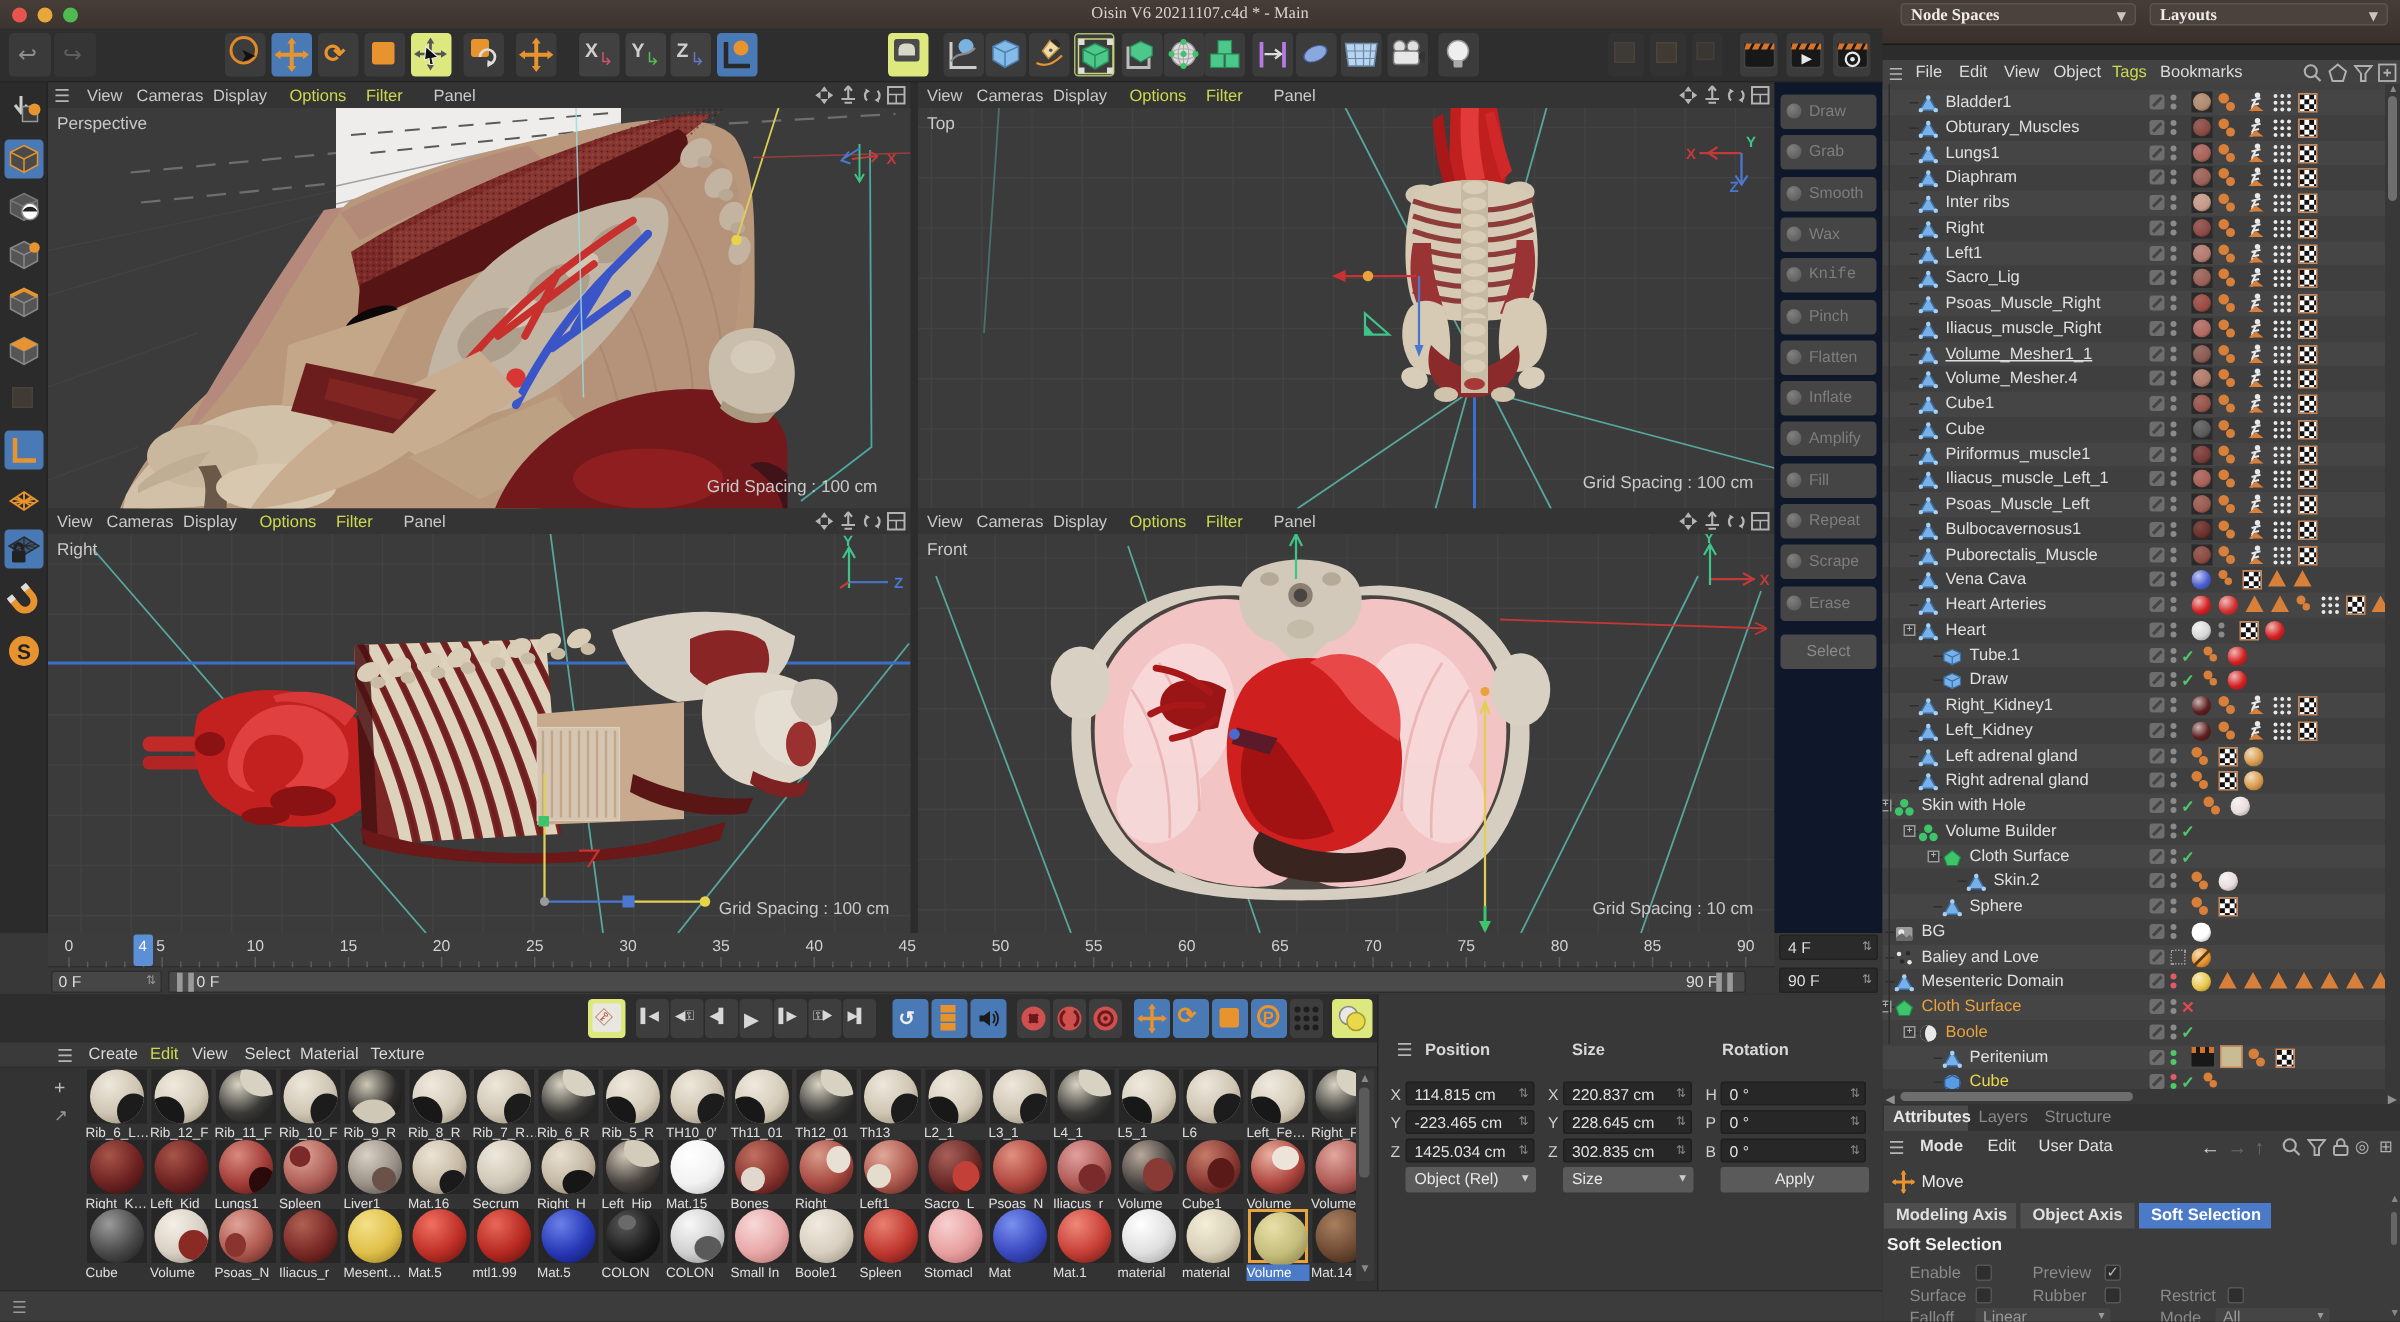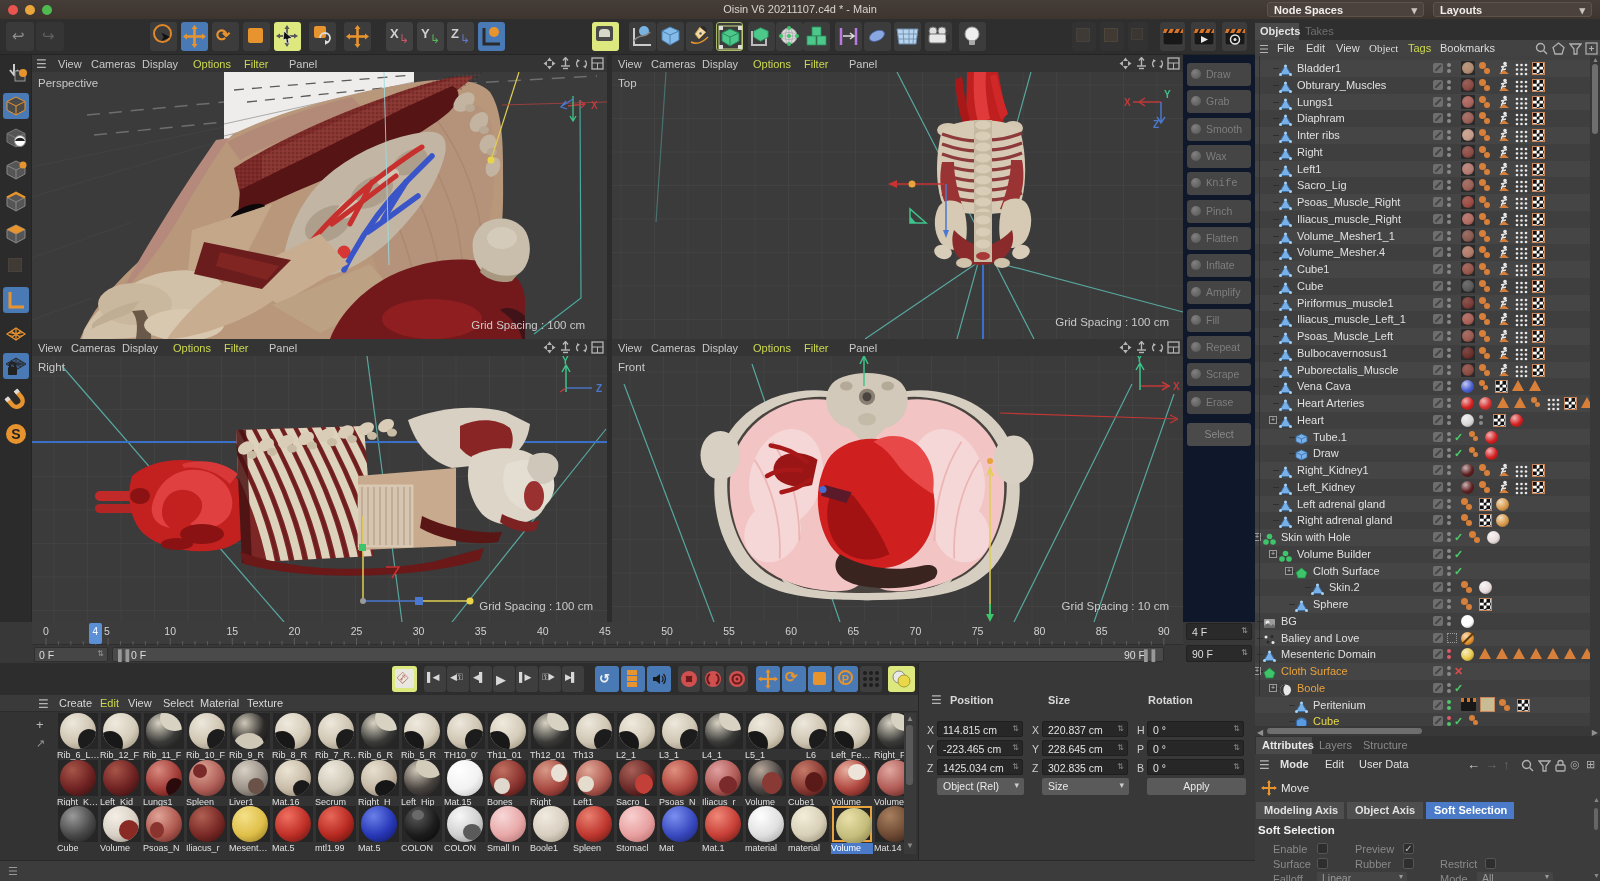--- a/index.html
+++ b/index.html
@@ -9,21 +9,21 @@
   #root { position:relative; width:1600px; height:881px; }
   .vpmenu { background:#343434; color:#c9c9c9; font-size:11px; }
   .vp { background:#3b3b3b; }
   .vplabel { color:#c9c9c9; font-size:11.5px; }
   .gridtext { color:#c9c9c9; font-size:11.5px; }
 </style>
 </head>
 <body>
 <div id="root">
 
-  <div class="abs" style="left:0;top:0;width:1600px;height:30px;background:linear-gradient(#463d39,#383029);border-bottom:1px solid #1e1a18;">
+  <div class="abs" style="left:0;top:0;width:1600px;height:30px;background:linear-gradient(#463d39,#383029);border-bottom:1px solid #1e1a18;font-family:Liberation Serif, serif;">
     <div class="abs" style="left:8px;top:5px;width:10px;height:10px;border-radius:50%;background:#e8544e;"></div>
     <div class="abs" style="left:25px;top:5px;width:10px;height:10px;border-radius:50%;background:#e9a63b;"></div>
     <div class="abs" style="left:42px;top:5px;width:10px;height:10px;border-radius:50%;background:#4fba50;"></div>
     <div class="abs" style="left:700px;top:3px;width:200px;color:#d8d4d2;font-size:11px;text-align:center;">Oisin V6 20211107.c4d * - Main</div>
     <div class="abs" style="left:1267px;top:2px;width:157px;height:15px;background:#4c423d;border:1px solid #5d534d;border-radius:3px;color:#efecea;font-size:11px;font-weight:bold;padding:1px 6px;">Node Spaces<span style="position:absolute;right:6px;color:#cac4c0;">▾</span></div>
     <div class="abs" style="left:1433px;top:2px;width:159px;height:15px;background:#4c423d;border:1px solid #5d534d;border-radius:3px;color:#efecea;font-size:11px;font-weight:bold;padding:1px 6px;">Layouts<span style="position:absolute;right:6px;color:#cac4c0;">▾</span></div>
   </div>
 
   <div class="abs" id="toolbar" style="left:0;top:19px;width:1255px;height:36px;background:#2e2e2e;border-bottom:1px solid #242424;">
       <div class="abs" style="left: 6px; top: 3px; width: 28px; height: 29px; border-radius: 3px; background: rgb(58, 58, 58);">
@@ -250,30 +250,26 @@
             <path d="M8 5 L12 5 L10 9 L6 9 Z"></path>
             <path d="M14 5 L18 5 L16 9 L12 9 Z"></path>
             <path d="M20 5 L21 5 L21 9 L18 9 Z"></path>
           </g>
           <circle cx="11" cy="15.5" r="4.5" fill="none" stroke="#e8e8e8" stroke-width="1.5"></circle>
           <circle cx="11" cy="15.5" r="1.5" fill="#e8e8e8"></circle>
         </svg>
       </div>
     </div>
 
-  <div class="abs" style="left:1255px;top:19px;width:345px;height:21px;background:#2f2f2f;">
-    <div class="abs" style="left:0px;top:4px;width:44px;height:17px;background:#4a4a4a;color:#e3e3e3;font-size:11px;font-weight:bold;padding:2px 5px;">Objects</div>
-    <div class="abs" style="left:50px;top:6px;color:#6f6f6f;font-size:11px;">Takes</div>
-  </div>
   <div class="abs" style="left:1255px;top:40px;width:345px;height:16px;background:#424242;color:#dcdcdc;font-size:11px;">
     <span class="abs" style="left:4px;top:3px;color:#b5b5b5;">☰</span>
     <span class="abs" style="left:22px;top:2px;">File</span>
     <span class="abs" style="left:51px;top:2px;">Edit</span>
     <span class="abs" style="left:81px;top:2px;">View</span>
-    <span class="abs" style="left:114px;top:2px;font-family:Liberation Serif, serif;">Object</span>
+    <span class="abs" style="left:114px;top:2px;">Object</span>
     <span class="abs" style="left:153px;top:2px;color:#cdd94e;">Tags</span>
     <span class="abs" style="left:185px;top:2px;">Bookmarks</span>
     <span class="abs" style="left:280px;top:2px;"><svg width="13" height="13">
           <circle cx="5.5" cy="5.5" r="4" fill="none" stroke="#b0b0b0" stroke-width="1.4"></circle>
           <line x1="8.5" y1="8.5" x2="12" y2="12" stroke="#b0b0b0" stroke-width="1.4"></line>
         </svg></span>
     <span class="abs" style="left:297px;top:2px;"><svg width="13" height="13">
           <path d="M6.5 1 L12 5.5 L10 12 L3 12 L1 5.5 Z" fill="none" stroke="#b0b0b0" stroke-width="1.3"></path>
         </svg></span>
     <span class="abs" style="left:314px;top:2px;"><svg width="13" height="13">
@@ -1331,21 +1327,21 @@
         <div style="position:absolute;left:2px;top:0px;width:36px;height:36px;border-radius:50%;background:radial-gradient(circle at 35% 28%, #efeade 0%, #d5ccba 55%, #90866f 100%);overflow:hidden;">
           <div style="position:absolute;left:-6px;top:18px;width:26px;height:26px;background:#181818;border-radius:50%;"></div>
         </div>
       </div>
       <div class="abs" style="left: 745px; top: 55px; width: 42px; height: 11px; font-size: 9px; color: rgb(224, 224, 224); overflow: hidden; white-space: nowrap; text-align: left;">L5_1</div>
       <div class="abs" style="left: 789px; top: 18px; width: 40px; height: 36px; background: rgb(38, 38, 38);">
         <div style="position:absolute;left:2px;top:0px;width:36px;height:36px;border-radius:50%;background:radial-gradient(circle at 35% 28%, #ede8dc 0%, #cfc5b2 55%, #8a8070 100%);overflow:hidden;">
           <div style="position:absolute;left:18px;top:16px;width:22px;height:24px;background:#1c1c1c;border-radius:50%;"></div>
         </div>
       </div>
-      <div class="abs" style="left: 788px; top: 55px; width: 42px; height: 11px; font-size: 9px; color: rgb(224, 224, 224); overflow: hidden; white-space: nowrap; text-align: left; margin-left: 18px;">L6</div>
+      <div class="abs" style="left: 788px; top: 55px; width: 42px; height: 11px; font-size: 9px; color: rgb(224, 224, 224); overflow: hidden; white-space: nowrap; text-align: left;">L6</div>
       <div class="abs" style="left: 832px; top: 18px; width: 40px; height: 36px; background: rgb(38, 38, 38);">
         <div style="position:absolute;left:2px;top:0px;width:36px;height:36px;border-radius:50%;background:radial-gradient(circle at 35% 28%, #efeade 0%, #d5ccba 55%, #90866f 100%);overflow:hidden;">
           <div style="position:absolute;left:-6px;top:18px;width:26px;height:26px;background:#181818;border-radius:50%;"></div>
         </div>
       </div>
       <div class="abs" style="left: 831px; top: 55px; width: 42px; height: 11px; font-size: 9px; color: rgb(224, 224, 224); overflow: hidden; white-space: nowrap; text-align: left;">Left_Fe…</div>
       <div class="abs" style="left: 875px; top: 18px; width: 40px; height: 36px; background: rgb(38, 38, 38);">
         <div style="position:absolute;left:2px;top:0px;width:36px;height:36px;border-radius:50%;background:radial-gradient(circle at 35% 28%, #d8d2c2 0%, #3a3a38 55%, #111 100%);overflow:hidden;">
           <div style="position:absolute;left:14px;top:-8px;width:30px;height:26px;background:#d8d2c2;border-radius:50%;"></div>
         </div>
@@ -2011,21 +2007,21 @@
         </svg></div>
       <div class="abs" style="left:277px;top:156.75px;width:13px;height:13px;border:1.5px solid #c8875a;background:conic-gradient(#fff 0 25%, #111 0 50%, #fff 0 75%, #111 0);background-size:6.5px 6.5px;"></div>
       <div class="abs" style="left:0;top:171.5px;width:345px;height:16.75px;background:#454545;"></div>
       <div class="abs" style="left:18px;top:179.5px;width:6px;height:1px;background:#2e2e2e;"></div>
       <div class="abs" style="left:24px;top:173.5px;width:13px;height:12px;"><svg width="13" height="12">
           <path d="M6.5 1 L12 10.5 L1 10.5 Z" fill="#7ab0e8" stroke="#3a70a8" stroke-width="1"></path>
           <circle cx="6.5" cy="2" r="1.5" fill="#a8d0f0"></circle>
           <circle cx="1.5" cy="10.5" r="1.5" fill="#a8d0f0"></circle>
           <circle cx="11.5" cy="10.5" r="1.5" fill="#a8d0f0"></circle>
         </svg></div>
-      <div class="abs" style="left:42px;top:173.5px;font-size:11px;color:#e0e0e0;">Volume_Mesher1_1</div>
+      <div class="abs" style="left:42px;top:173.5px;font-size:11px;color:#e0e0e0;text-decoration:underline;">Volume_Mesher1_1</div>
       <div class="abs" style="left:178px;top:174.5px;width:10px;height:10px;background:#6e6e6e;border-radius:2px;">
         <div style="position:absolute;left:1px;top:4px;width:8px;height:1.5px;background:#454545;transform:rotate(-45deg);"></div>
       </div>
       <div class="abs" style="left:192px;top:174.5px;width:4px;height:4px;border-radius:50%;background:#8a8a8a;"></div>
       <div class="abs" style="left:192px;top:180.5px;width:4px;height:4px;border-radius:50%;background:#8a8a8a;"></div>
       <div class="abs" style="left:206px;top:172.5px;width:14px;height:14px;background:#2a2a2a;">
         <div style="position:absolute;left:1px;top:1px;width:12px;height:12px;border-radius:50%;background:radial-gradient(circle at 35% 30%, #fff2 0, #8a5a50 60%, #0008 100%);background-color:#8a5a50;"></div>
       </div>
       <div class="abs" style="left:224px;top:173.5px;width:7px;height:7px;border-radius:50%;background:#d8803a;"></div>
       <div class="abs" style="left:229px;top:179.5px;width:6px;height:6px;border-radius:50%;background:#d8803a;"></div>

